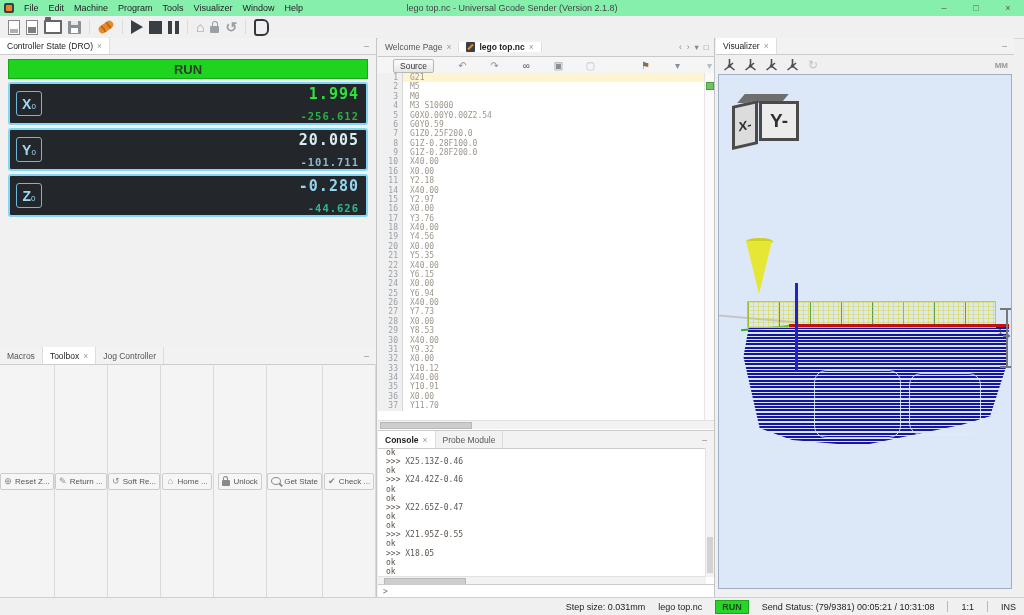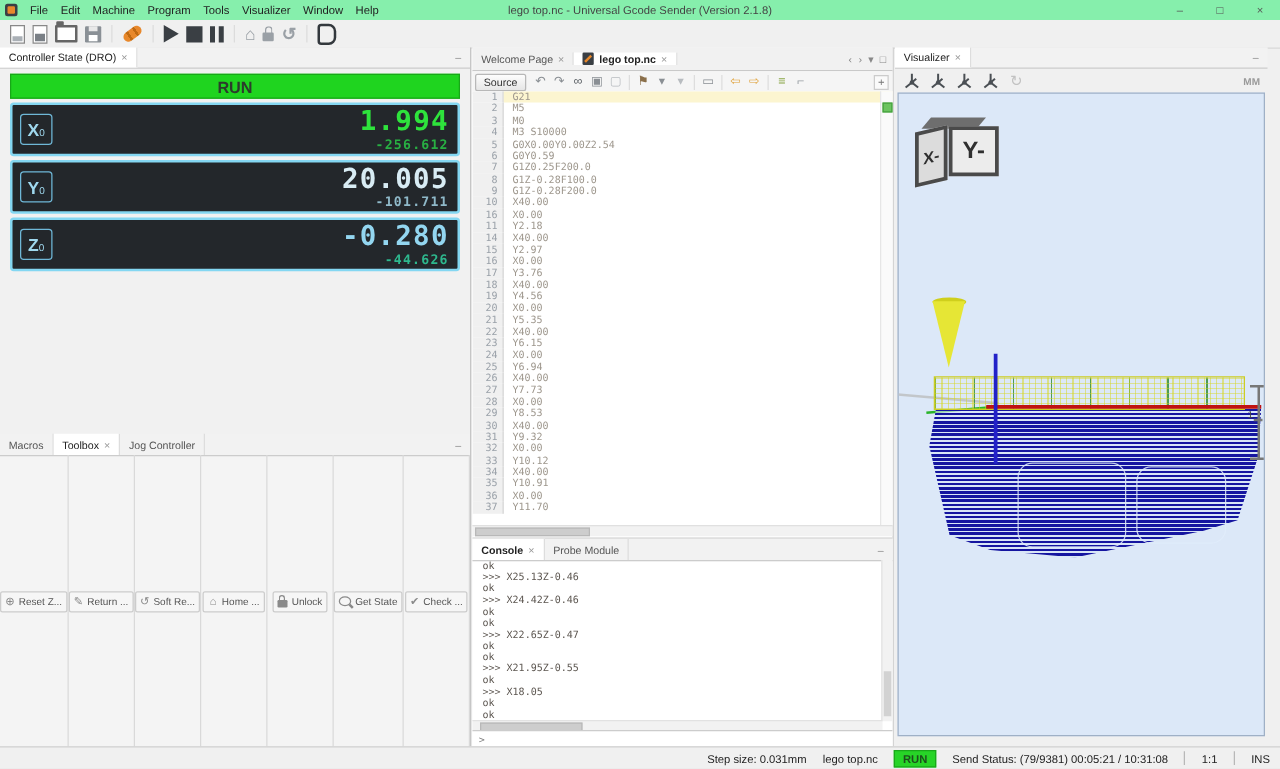--- a/index.html
+++ b/index.html
@@ -49,42 +49,42 @@
   .pmin{margin-left:auto;padding:0 7px;color:#888;display:flex;align-items:center}
   
   .run-banner{margin:4px 8px 1px;height:18px;background:#1fd41f;border:1px solid #17a817;
               display:flex;align-items:center;justify-content:center;font-weight:bold;font-size:13px;color:#2c3c2c}
   .axis{margin:3px 8px;height:39px;background:#23272b;border:2px solid #84d7f2;border-radius:3px;position:relative}
   .axis-letter{position:absolute;left:6px;top:7px;width:24px;height:23px;border:1px solid #6fb8d8;border-radius:3px;
                display:flex;align-items:center;justify-content:center;color:#9fd8ee}
   .al{font-size:14px;font-weight:bold}
   .asub{font-size:8px;margin-top:6px}
   .axis-value{position:absolute;right:7px;top:1px;font-family:"DejaVu Sans Mono",monospace;font-weight:bold;
-              font-size:22px;letter-spacing:1px}
+              font-size:15px;letter-spacing:1px}
   .axis-sec{position:absolute;right:7px;bottom:1px;font-family:"DejaVu Sans Mono",monospace;font-weight:bold;
             font-size:10.5px;letter-spacing:1px}
   .dro-stats{text-align:center;margin-top:6px;line-height:16px;color:#222;font-size:10px}
   .lcd0{font-family:"DejaVu Sans Mono",monospace;font-weight:bold}
   
   .toolbox{position:absolute;top:309px;left:0;right:0;bottom:0;background:#f4f4f4}
   .tb-grid{position:absolute;top:17px;left:0;right:0;bottom:0;display:grid;grid-template-columns:repeat(7,1fr)}
   .tb-col{border-right:1px solid #d9d9d9;display:flex;align-items:center;justify-content:center}
   .tb-btn{display:flex;align-items:center;gap:3px;background:#f6f6f6;border:1px solid #ccc;border-radius:2px;
           padding:3px 3px;font-size:8px;color:#555;white-space:nowrap;font-family:"Liberation Sans",sans-serif}
   .tbic{min-width:8px;display:inline-flex;align-items:center;justify-content:center;font-size:9px;color:#8a8a8a;line-height:1}
   .tbic.g-lock{width:7px;height:6px;background:#8a8a8a;border-radius:1px;position:relative;margin-top:3px}
   .tbic.g-lock::before{content:"";position:absolute;left:1px;top:-4px;width:3px;height:4px;border:1px solid #8a8a8a;border-bottom:none;border-radius:3px 3px 0 0}
   .tbic.g-search{width:6px;height:6px;border:1.5px solid #8a8a8a;border-radius:50%;position:relative}
   .tbic.g-search::after{content:"";position:absolute;width:4px;height:1.5px;background:#8a8a8a;transform:rotate(45deg);right:-3px;bottom:-1px}
   
   .etabs{height:18px;background:#f1f1f1;border-bottom:1px solid #c9c9c9;display:flex;align-items:center;font-size:8.5px}
   .fileic{width:9px;height:10px;background:#3a3f44;border-radius:1px;position:relative}
   .fileic::after{content:"";position:absolute;left:1px;top:4px;width:7px;height:2px;background:#e8882b;transform:rotate(-45deg)}
   .etab-icons{margin-left:auto;display:flex;align-items:center;gap:5px;padding-right:5px;color:#888}
-  .ebar{height:17px;display:flex;align-items:center;background:#f5f5f5;border-bottom:1px solid #e2e2e2;padding-left:2px;gap:2px}
+  .ebar{height:17px;display:flex;align-items:center;background:#f5f5f5;border-bottom:1px solid #e2e2e2;padding-left:15px;gap:19px}
   .source-btn{background:linear-gradient(#fdfdfd,#e6e6e6);border:1px solid #b8b8b8;border-radius:2px;
               font-size:8.5px;padding:1px 6px;color:#333;margin-right:3px}
   .et-icon{min-width:13px;height:14px;display:flex;align-items:center;justify-content:center;font-size:10px;line-height:1}
   .et-sep{width:1px;height:12px;background:#ddd;margin:0 2px;align-self:center}
   .ebar-plus{margin-left:auto;margin-right:3px;color:#777;border:1px solid #ccc;width:10px;height:10px;
              display:flex;align-items:center;justify-content:center;font-size:9px;background:#fafafa}
   .editor{position:absolute;top:35px;left:0;width:336px;height:347px;background:#fff;overflow:hidden}
   .code-row{display:flex;height:9.38px;line-height:9.4px;font-size:8px;font-family:"DejaVu Sans Mono",monospace}
   .ln{width:20px;text-align:right;padding-right:4px;background:#f0f0f0;border-right:1px solid #d6d6d6;color:#99a0a8;flex:none}
   .ct{padding-left:7px;color:#9d968c;white-space:pre;flex:1}

